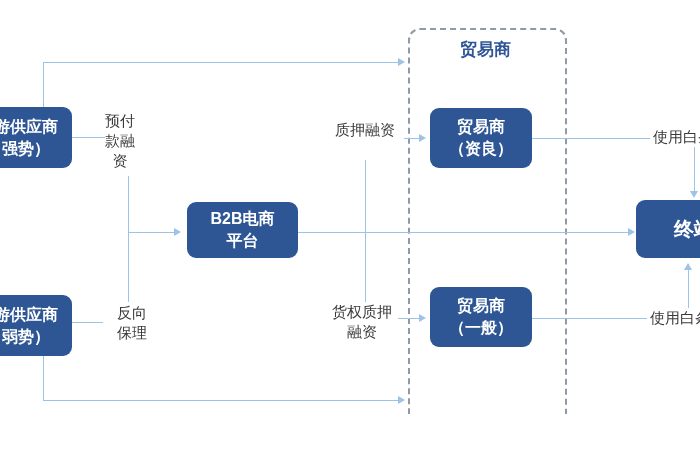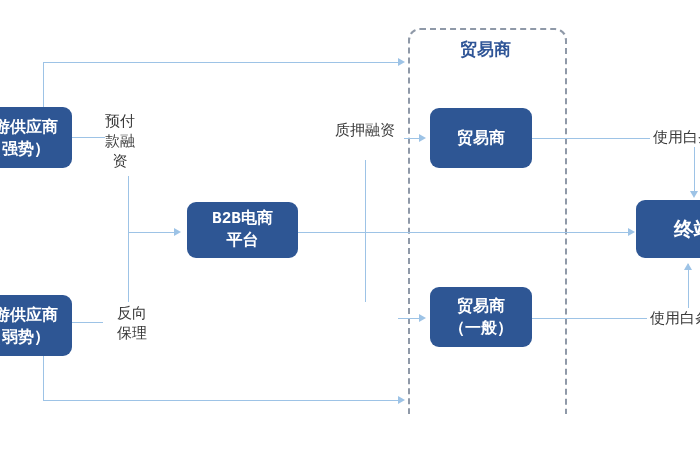--- a/index.html
+++ b/index.html
@@ -89,41 +89,46 @@
 
   <div class="elabel" style="left:115px;top:303px;width:34px;">
     <div>反向</div>
     <div>保理</div>
   </div>
 
   <div class="elabel" style="left:328px;top:120px;width:74px;">
     <div>质押融资</div>
   </div>
 
+  <div class="elabel" style="left:331px;top:302px;width:62px;">
+    <div>货权质押</div>
+    <div>融资</div>
+  </div>
 
   <div class="online-label" style="left:650px;top:127px;">使用白条</div>
   <div class="online-label" style="left:647px;top:308px;">使用白条</div>
 
   <div class="node" style="left:-36px;top:107px;width:108px;height:61px;">
     <div>上游供应商</div>
     <div>（强势）</div>
   </div>
 
   <div class="node" style="left:-36px;top:295px;width:108px;height:61px;">
     <div>上游供应商</div>
     <div>（弱势）</div>
   </div>
 
-  <div class="node" style="left:187px;top:202px;width:111px;height:56px;font-family:Liberation Mono, monospace;">
+  <div class="node" style="left:187px;top:202px;width:111px;height:56px;">
     <div>B2B电商</div>
     <div>平台</div>
   </div>
 
   <div class="node" style="left:430px;top:108px;width:102px;height:60px;">
     <div>贸易商</div>
+    <div>（资良）</div>
   </div>
 
   <div class="node" style="left:430px;top:287px;width:102px;height:60px;">
     <div>贸易商</div>
     <div>（一般）</div>
   </div>
 
   <div class="node terminal" style="left:636px;top:200px;width:116px;height:58px;">
     <div>终端</div>
   </div>

